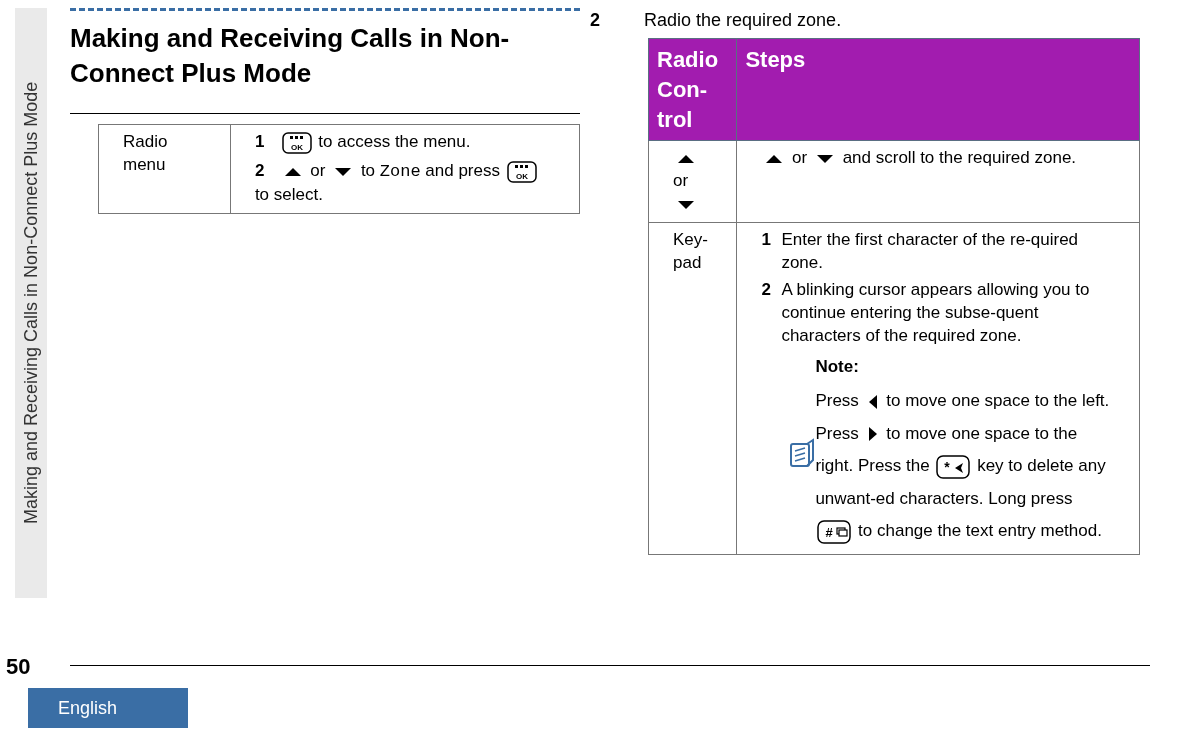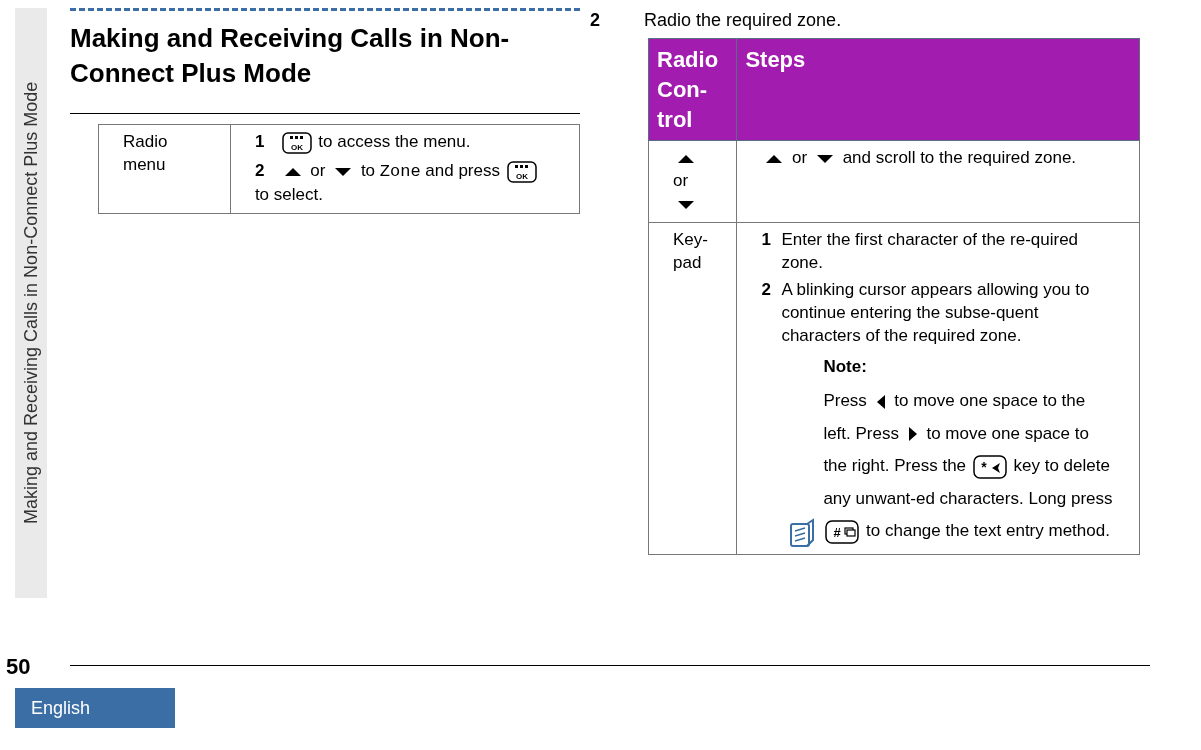--- a/index.html
+++ b/index.html
@@ -31,29 +31,29 @@
   }
   .pagenum {
     position: absolute;
     left: 6px;
     top: 652px;
     font-size: 22px;
     font-weight: bold;
   }
   .langbadge {
     position: absolute;
-    left: 15px;
+    left: 28px;
     top: 688px;
     width: 160px;
     height: 40px;
     background: #3a6ea5;
     color: #fff;
     display: flex;
     align-items: center;
-    padding-left: 16px;
+    padding-left: 30px;
     font-size: 18px;
   }
   .colA {
     position: absolute;
     left: 70px;
     top: 0;
     width: 525px;
     padding-right: 15px;
   }
   .colB {
@@ -104,21 +104,21 @@
     top: 665px;
     width: 1080px;
     border-top: 1px solid #000;
   }
   .iconbox {
     display: inline-block;
     vertical-align: middle;
     margin: 0 2px;
   }
   svg { vertical-align: middle; }
-  .noteblock { display: flex; gap: 8px; margin-top: 8px; align-items: flex-end; }
+  .noteblock { display: flex; margin-top: 8px; align-items: center; }
   .noteicon { flex: 0 0 26px; color: #3a6ea5; margin-top: 2px; }
   .notetext { flex: 1; }
   .inner-list { margin-left: 28px; }
 </style>
 </head>
 <body>
 
 <div class="vtab">
   <span>Making and Receiving Calls in Non-Connect Plus Mode</span>
 </div>

